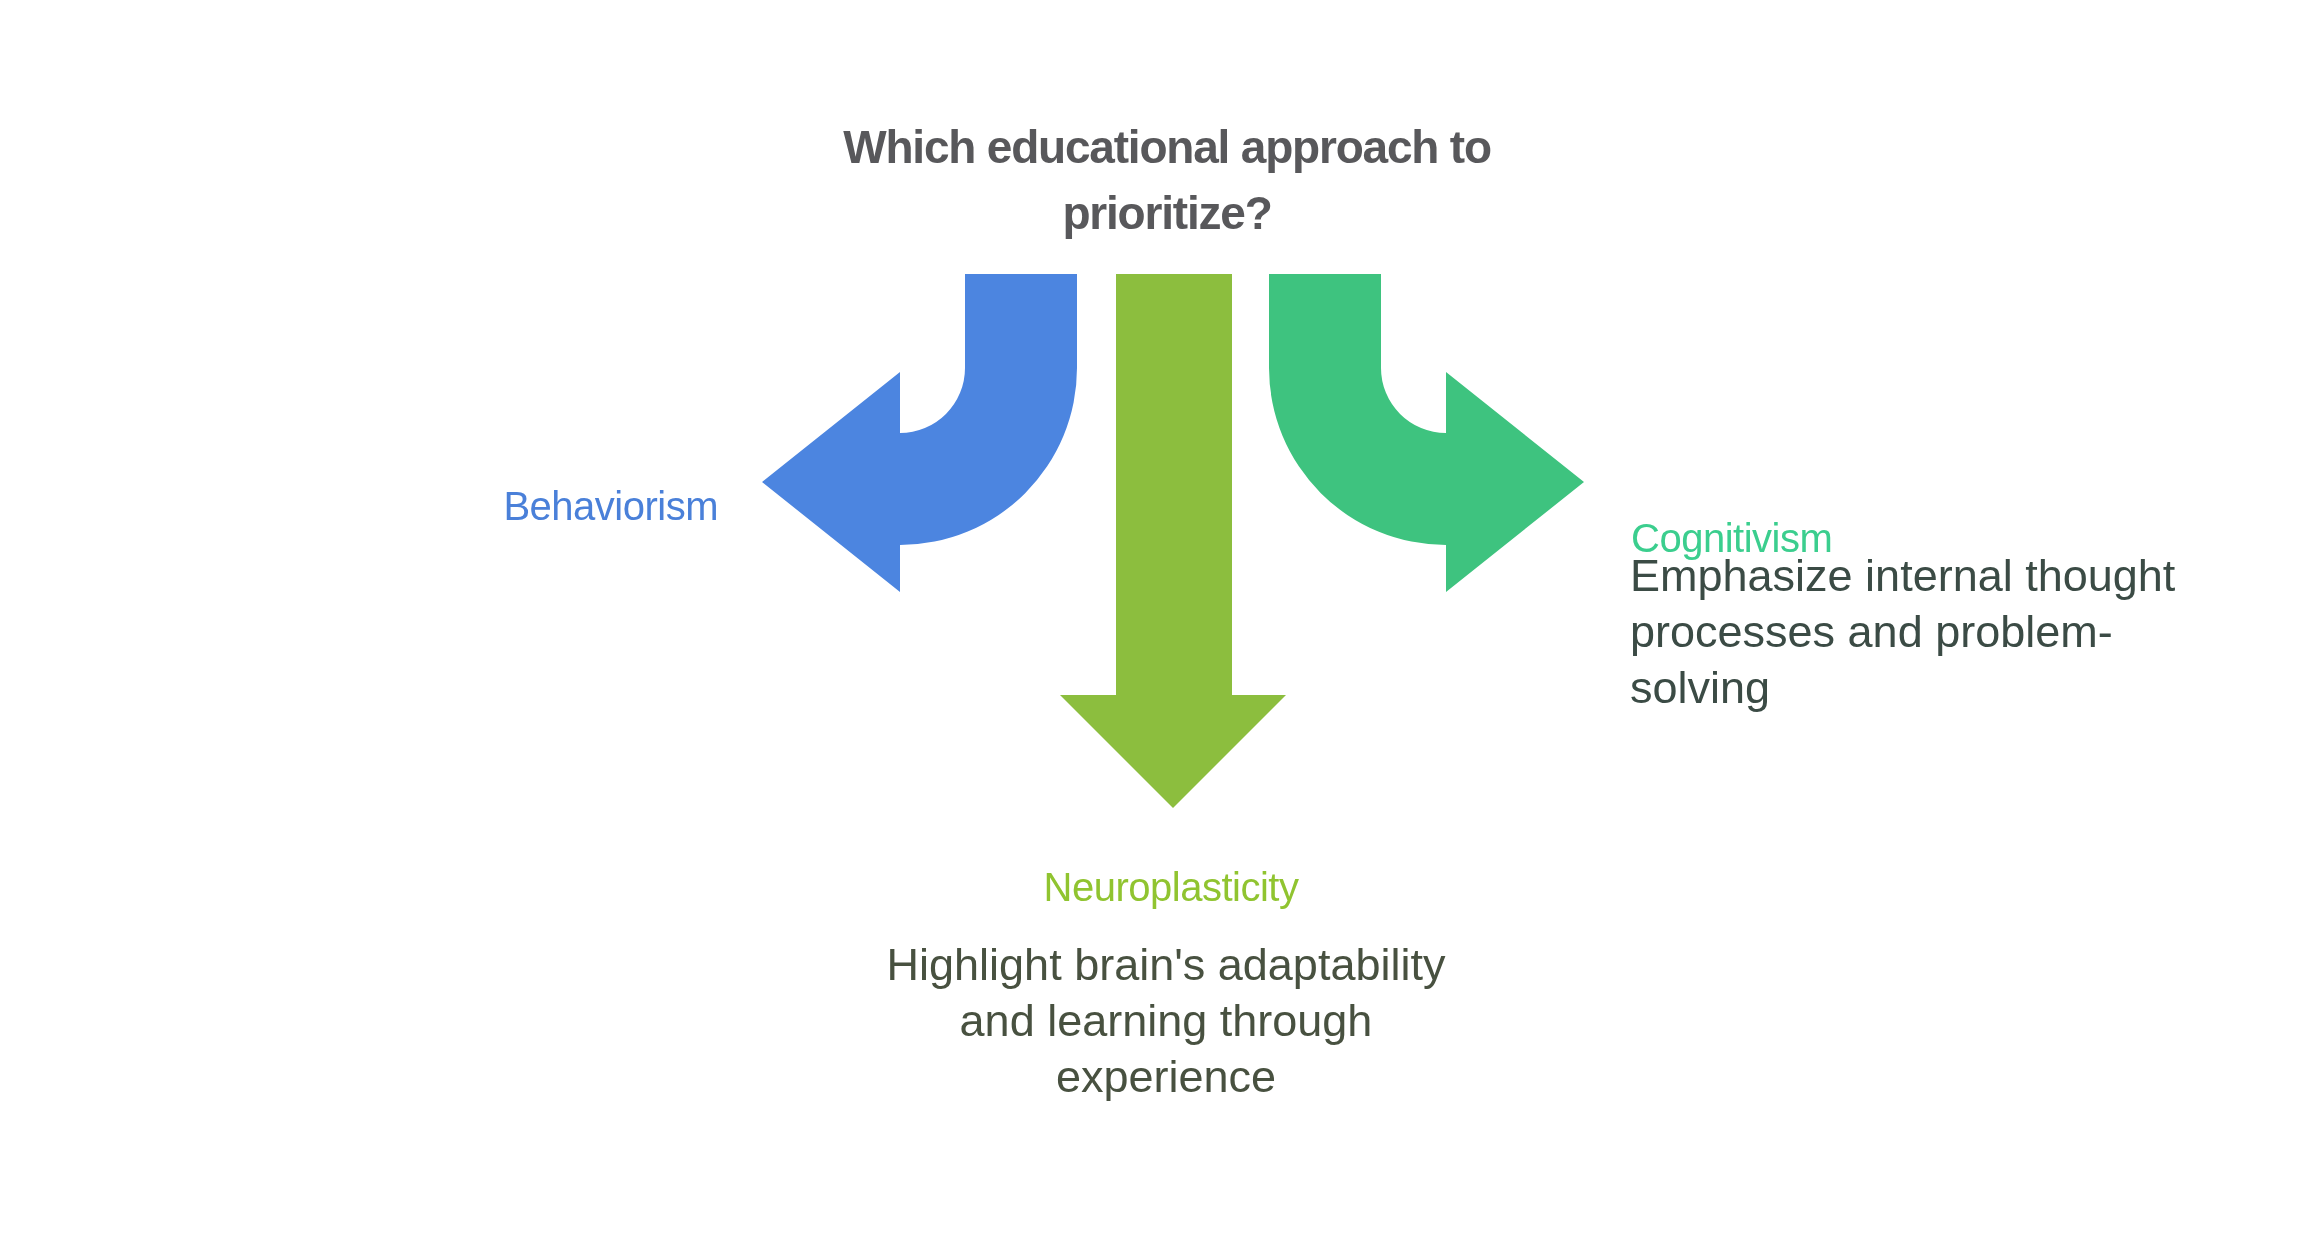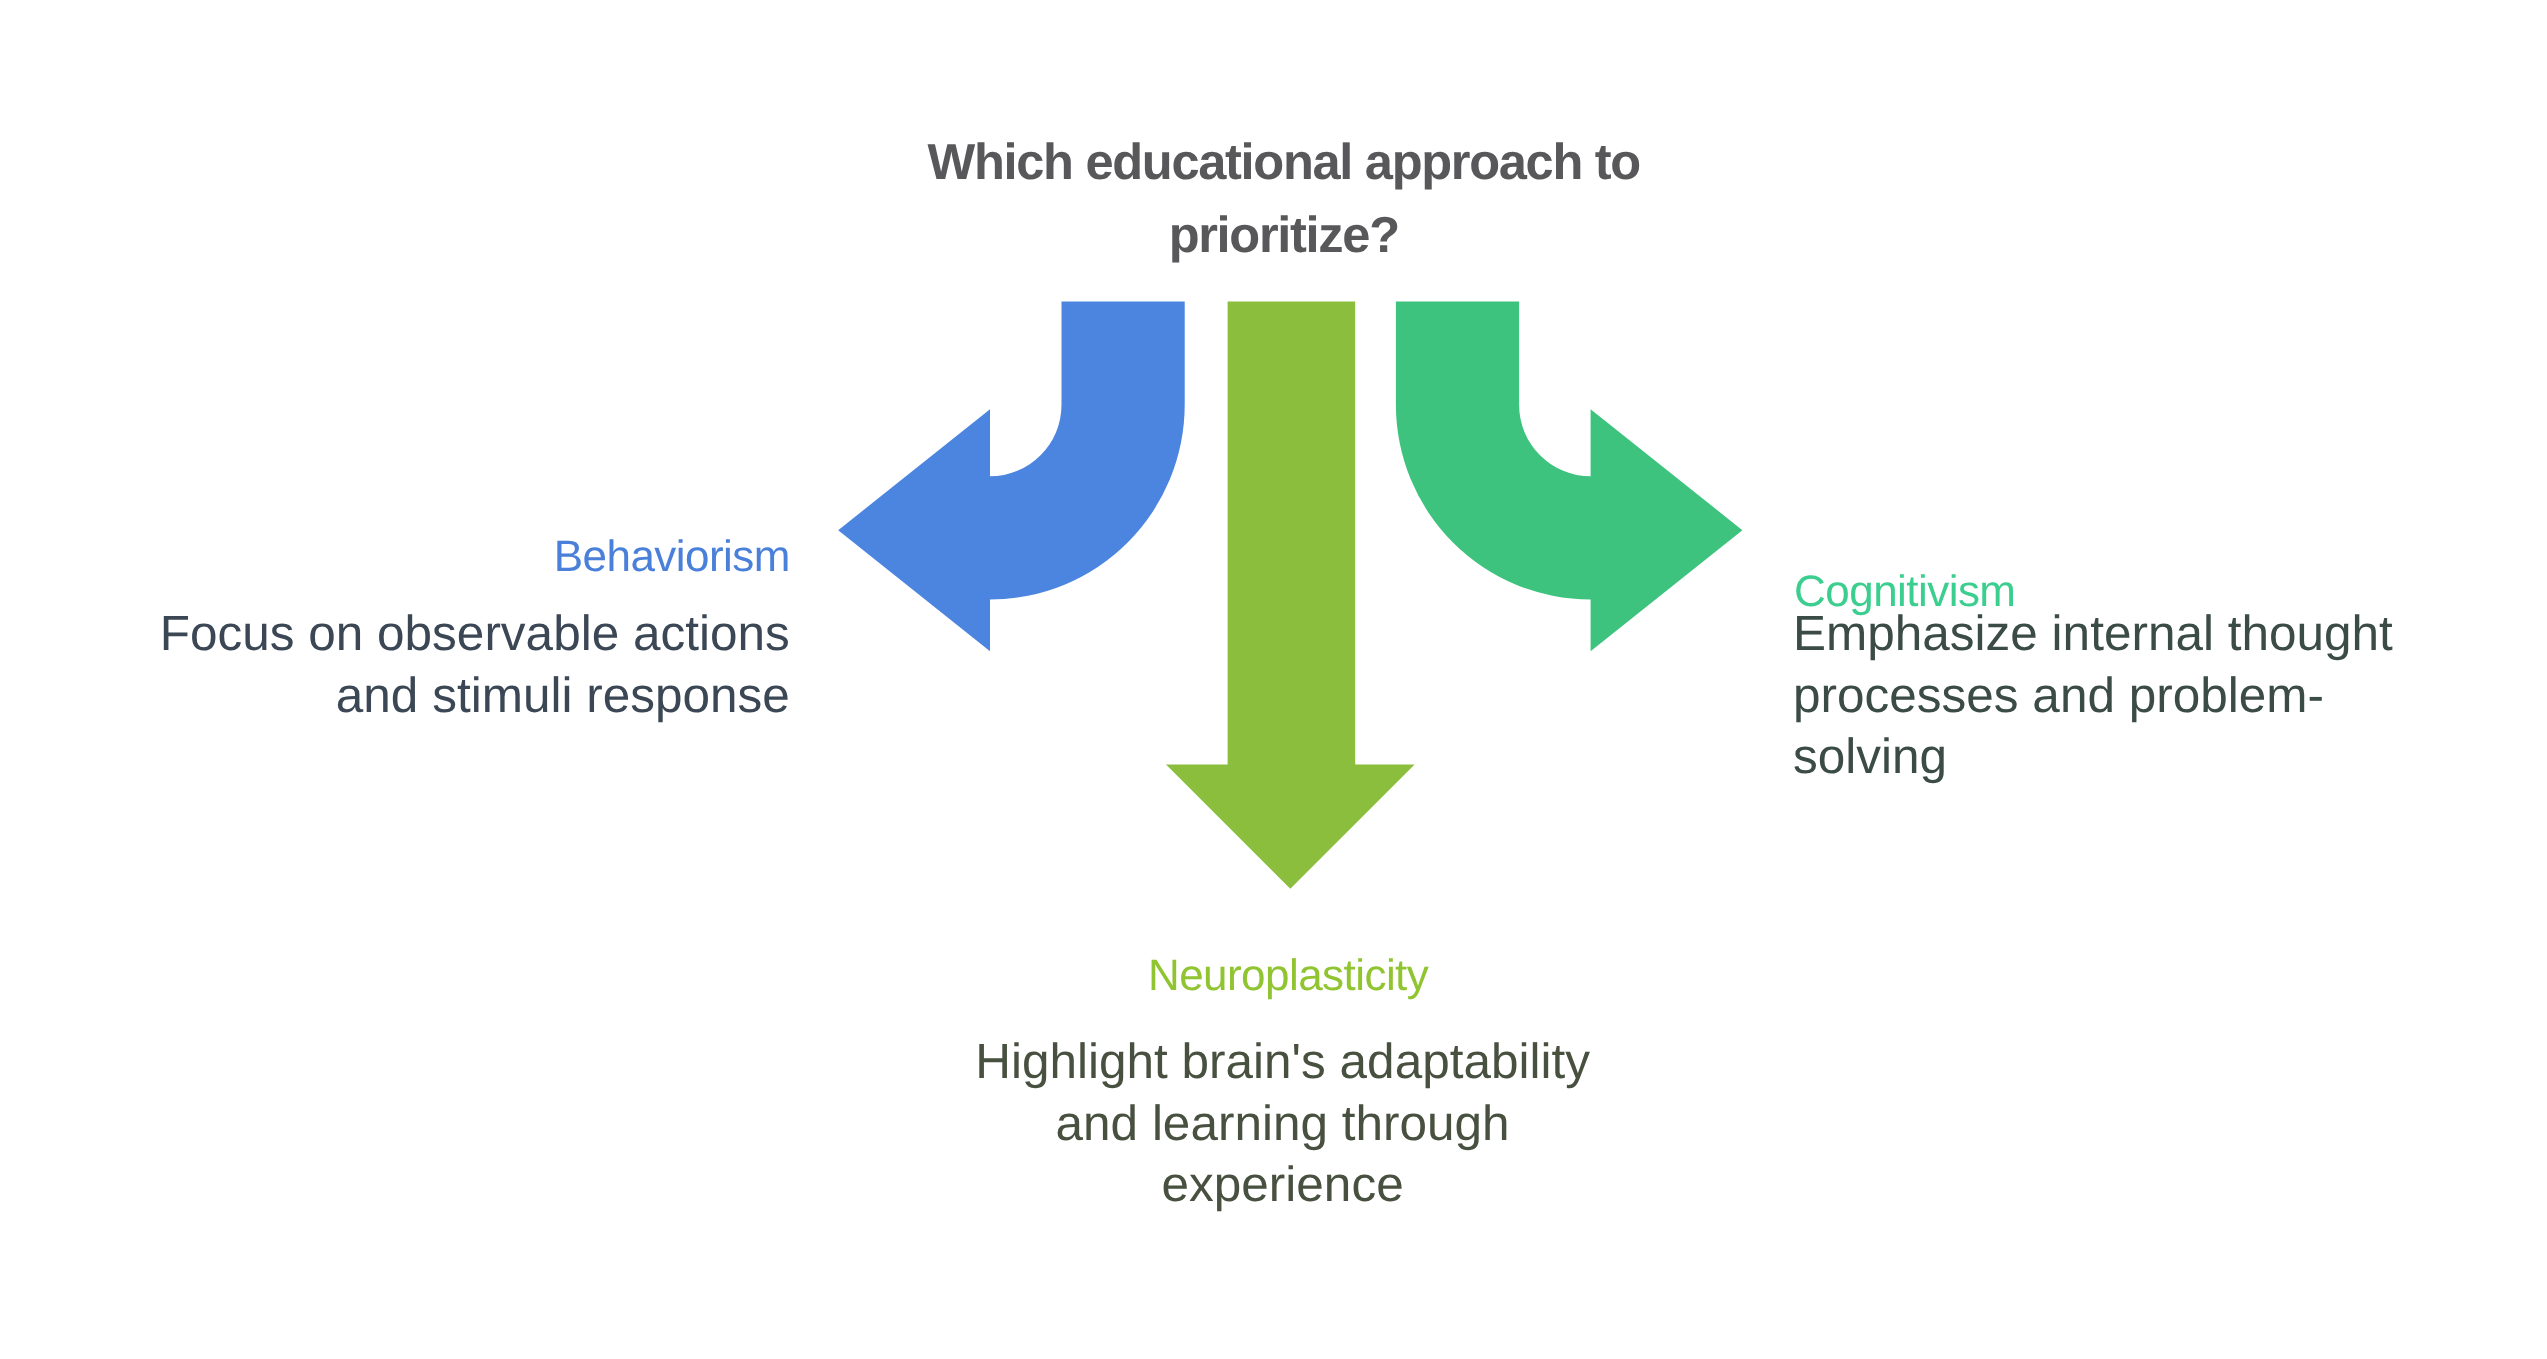--- a/index.html
+++ b/index.html
@@ -57,22 +57,20 @@
   <div class="abs title" style="color: rgb(88, 88, 91);">Which educational approach to
 prioritize?</div>
 
   <svg class="abs arrows-svg" width="2315" height="1235" viewBox="0 0 2315 1235" xmlns="http://www.w3.org/2000/svg">
     <path d="M965,274 L965,368 A65,65 0 0 1 900,433 L900,372 L762,482 L900,592 L900,545 A177,177 0 0 0 1077,368 L1077,274 Z" fill="#4C85E0"></path>
     <path d="M1116,274 L1232,274 L1232,695 L1286,695 L1173,808 L1060,695 L1116,695 Z" fill="#8CBE3E"></path>
     <path d="M1381,274 L1381,368 A65,65 0 0 0 1446,433 L1446,372 L1584,482 L1446,592 L1446,545 A177,177 0 0 1 1269,368 L1269,274 Z" fill="#3EC37F"></path>
   </svg>
 
   <div class="abs branch-label label-left" style="color: rgb(74, 128, 217);">Behaviorism</div>
-  <div class="abs branch-desc desc-left" style="color: rgb(59, 71, 84);">Focus on observable actions
-and stimuli response</div>
 
   <div class="abs branch-label label-down" style="color: rgb(144, 196, 48);">Neuroplasticity</div>
   <div class="abs branch-desc desc-down" style="color: rgb(72, 81, 64);">Highlight brain's adaptability
 and learning through
 experience</div>
 
   <div class="abs branch-label label-right" style="color: rgb(59, 206, 142); margin-top: 32px;">Cognitivism</div>
   <div class="abs branch-desc desc-right" style="color: rgb(59, 75, 69);">Emphasize internal thought
 processes and problem-
 solving</div>

